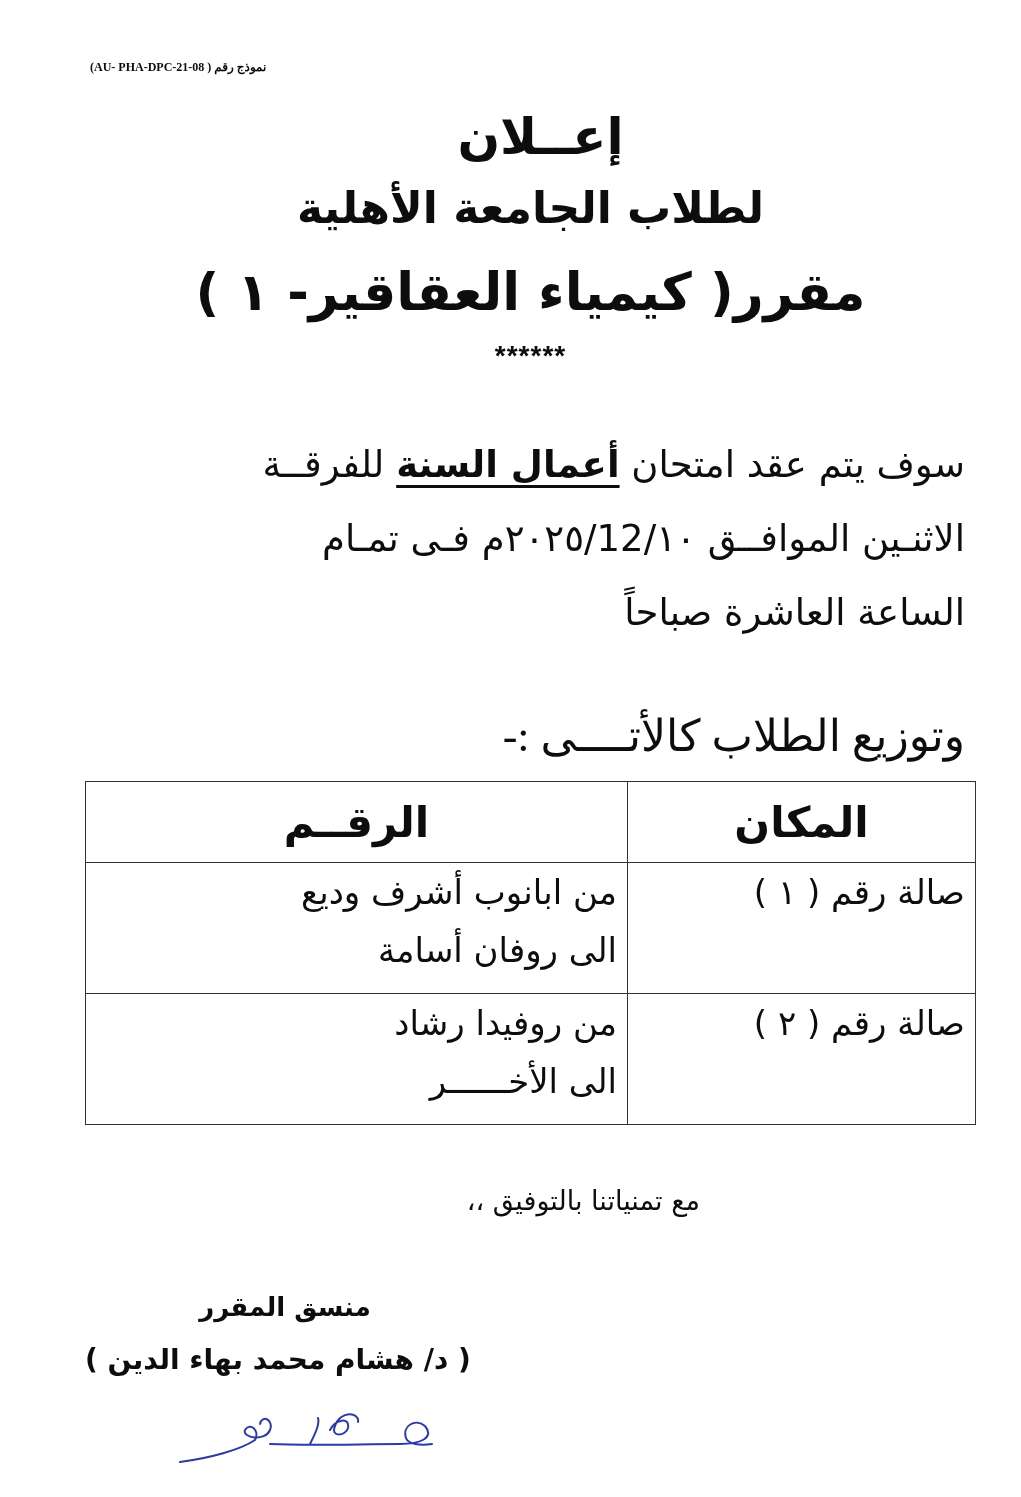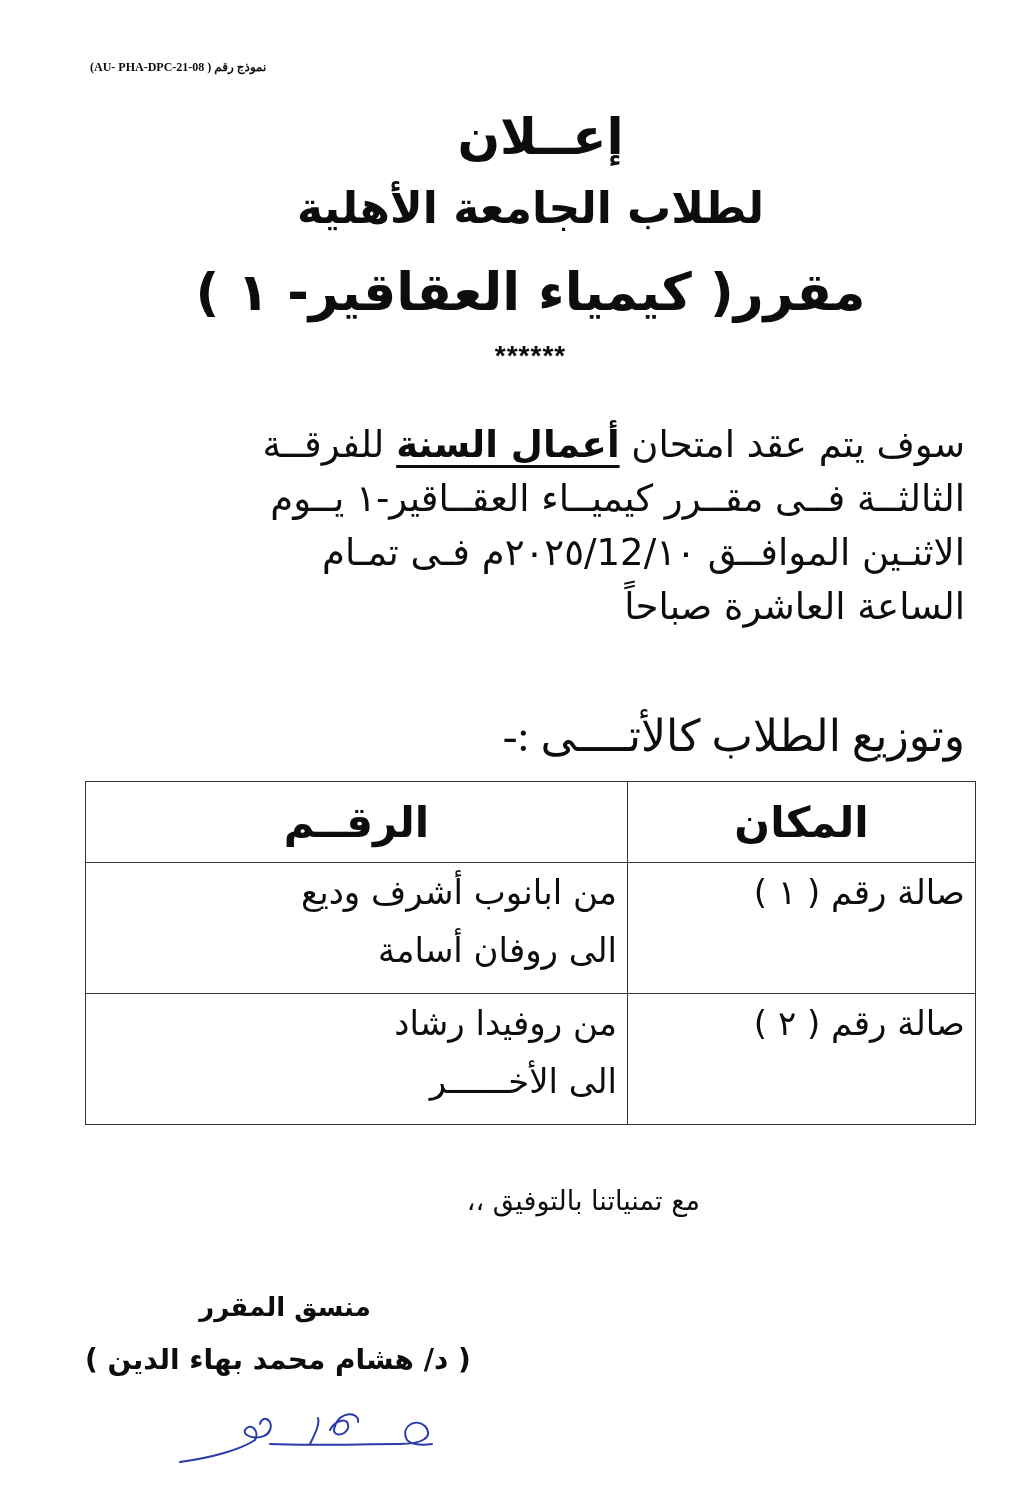--- a/index.html
+++ b/index.html
@@ -18,21 +18,21 @@
     font-family: "DejaVu Sans", sans-serif; font-weight: bold; white-space: nowrap;
   }
   .t1 { top: 108px; font-size: 50px; left: 30px; }
   .t2 { top: 182px; font-size: 44px; left: 20px; }
   .t3 { top: 262px; font-size: 52px; left: 20px; }
   .stars { top: 340px; font-size: 28px; left: 20px; font-family: "Liberation Sans", sans-serif; letter-spacing: 1px; }
   .para {
     left: 90px; width: 875px; direction: rtl; text-align: justify; text-align-last: right;
     font-family: "DejaVu Sans", sans-serif; font-size: 37px; line-height: 54px;
   }
-  .para-line { display: block; white-space: nowrap; text-align: center; }
+  .para-line { display: block; white-space: nowrap; text-align: center; margin-top: 20px; }
   .u { text-decoration: underline; text-decoration-thickness: 3px; text-underline-offset: 8px; font-weight: bold; }
   .dist {
     left: 80px; top: 710px; width: 885px; direction: rtl; text-align: right;
     font-size: 44px; white-space: nowrap; font-family: Liberation Serif, serif;
   }
   table.dist-table {
     position: absolute; left: 85px; top: 781px; width: 891px;
     border-collapse: collapse; direction: rtl;
   }
   table.dist-table td, table.dist-table th {
@@ -63,21 +63,20 @@
 
 <div class="abs form-code">نموذج رقم ( AU- PHA-DPC-21-08)</div>
 
 <div class="abs title t1">إعــلان</div>
 <div class="abs title t2">لطلاب الجامعة الأهلية</div>
 <div class="abs title t3">مقرر( كيمياء العقاقير- ١ )</div>
 <div class="abs title stars">******</div>
 
 <div class="abs para" style="top:418px;">
   <span class="para-line"><span>سوف يتم عقد امتحان </span><span class="u">أعمال السنة</span><span> للفرقــة</span></span>
-  <span class="para-line">الثالثــة فــى مقــرر كيميــاء العقــاقير-١ يــوم</span>
   <span class="para-line">الاثنـين الموافــق ٢٠٢٥/12/١٠م فـى تمـام</span>
   <span class="para-line">الساعة العاشرة  صباحاً</span>
 </div>
 
 <div class="abs dist">وتوزيع الطلاب كالأتــــى :-</div>
 
 <table class="dist-table">
   <tbody>
       <tr>
     <th class="place-col">المكان</th>

